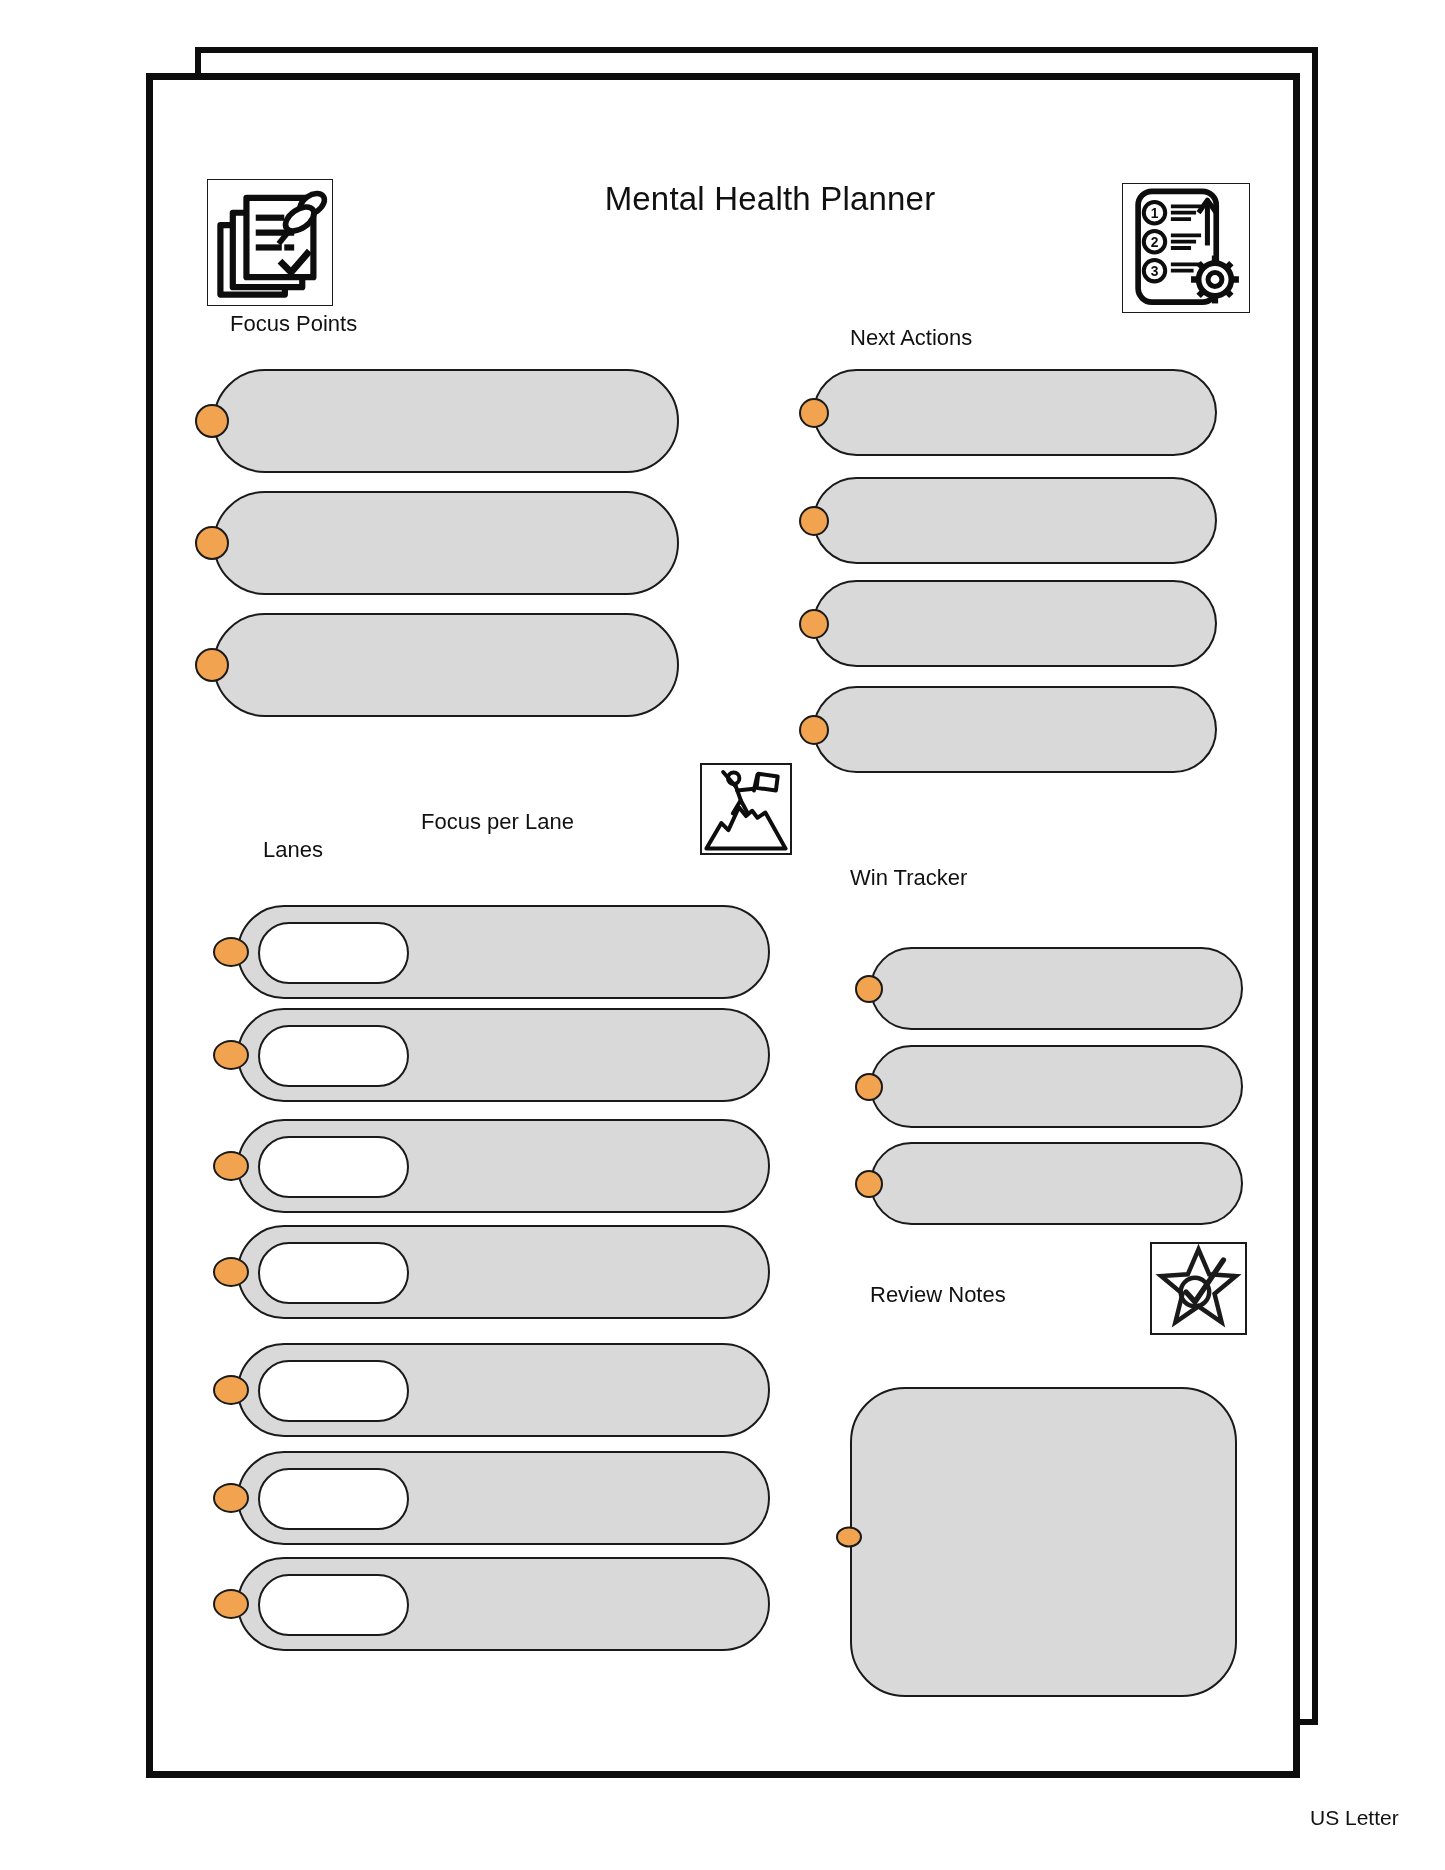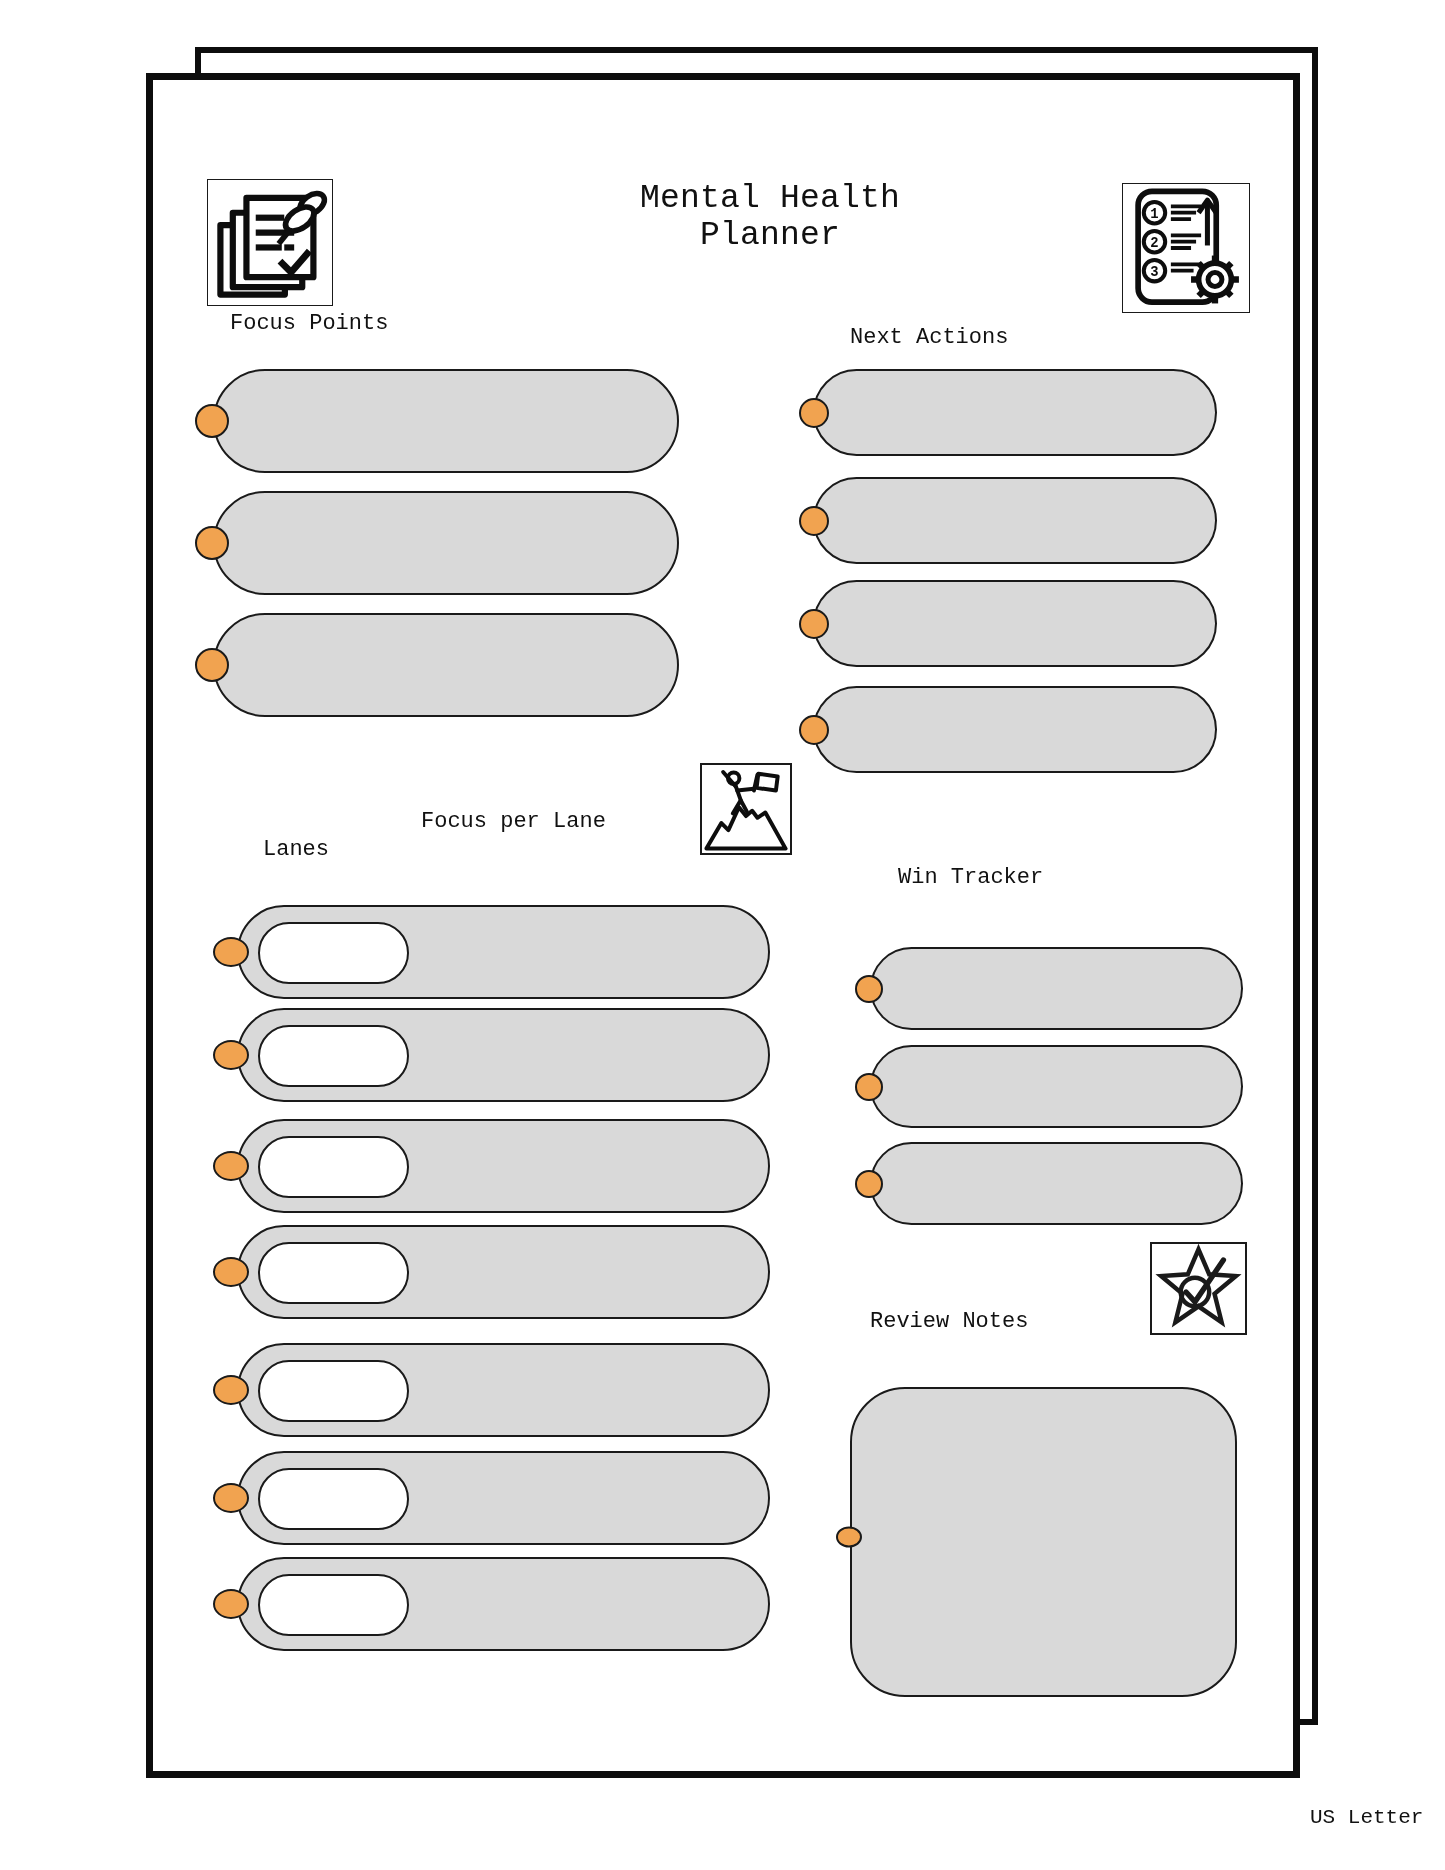--- a/index.html
+++ b/index.html
@@ -3,36 +3,36 @@
 <meta charset="utf-8">
 <style>
   :root{
     --accent:#F1A350;
     --slot-gray:#D9D9D9;
     --ink:#0d0d0d;
   }
   *{box-sizing:border-box;margin:0;padding:0;}
   html,body{width:1445px;height:1870px;background:#ffffff;overflow:hidden;
     font-family:"Liberation Sans","DejaVu Sans",sans-serif;color:#111;}
-  .stage{position:relative;width:1445px;height:1615px;background:#fff;font-family:Liberation Mono, monospace;}
+  .stage{position:relative;width:1445px;height:1615px;background:#fff;}
 
   .back-page{position:absolute;left:195px;top:47px;width:1123px;height:1678px;
     border:6px solid var(--ink);background:#fff;}
   .main-page{position:absolute;left:146px;top:73px;width:1154px;height:1705px;
     border:7px solid var(--ink);background:#fff;}
 
   .page-title{position:absolute;left:560px;top:180px;width:420px;text-align:center;
     font-size:33px;letter-spacing:0.2px;}
   .section-label{position:absolute;font-size:22px;white-space:nowrap;}
   .lbl-focus{left:230px;top:311px;}
   .lbl-next{left:850px;top:325px;}
   .lbl-lanes{left:239px;top:837px;margin-left:24px;}
   .lbl-fpl{left:421px;top:809px;}
-  .lbl-win{left:898px;top:865px;}
-  .lbl-review{left:870px;top:1309px;}
+  .lbl-win{left:850px;top:865px;}
+  .lbl-review{left:870px;top:1282px;}
   .paper-size{position:absolute;left:1310px;top:1806px;font-size:21px;}
 
   .icon-box{position:absolute;border:2px solid #1a1a1a;background:#fff;}
   .icon-box svg{width:100%;height:100%;display:block;}
   .ic-notes{left:207px;top:179px;width:126px;height:127px;border-width:1.5px;}
   .ic-priority{left:1122px;top:183px;width:128px;height:130px;border-width:1.5px;}
   .ic-climber{left:700px;top:763px;width:92px;height:92px;}
   .ic-star{left:1150px;top:1242px;width:97px;height:93px;}
 
   .slot{position:absolute;background:var(--slot-gray);border:2px solid #1a1a1a;}

